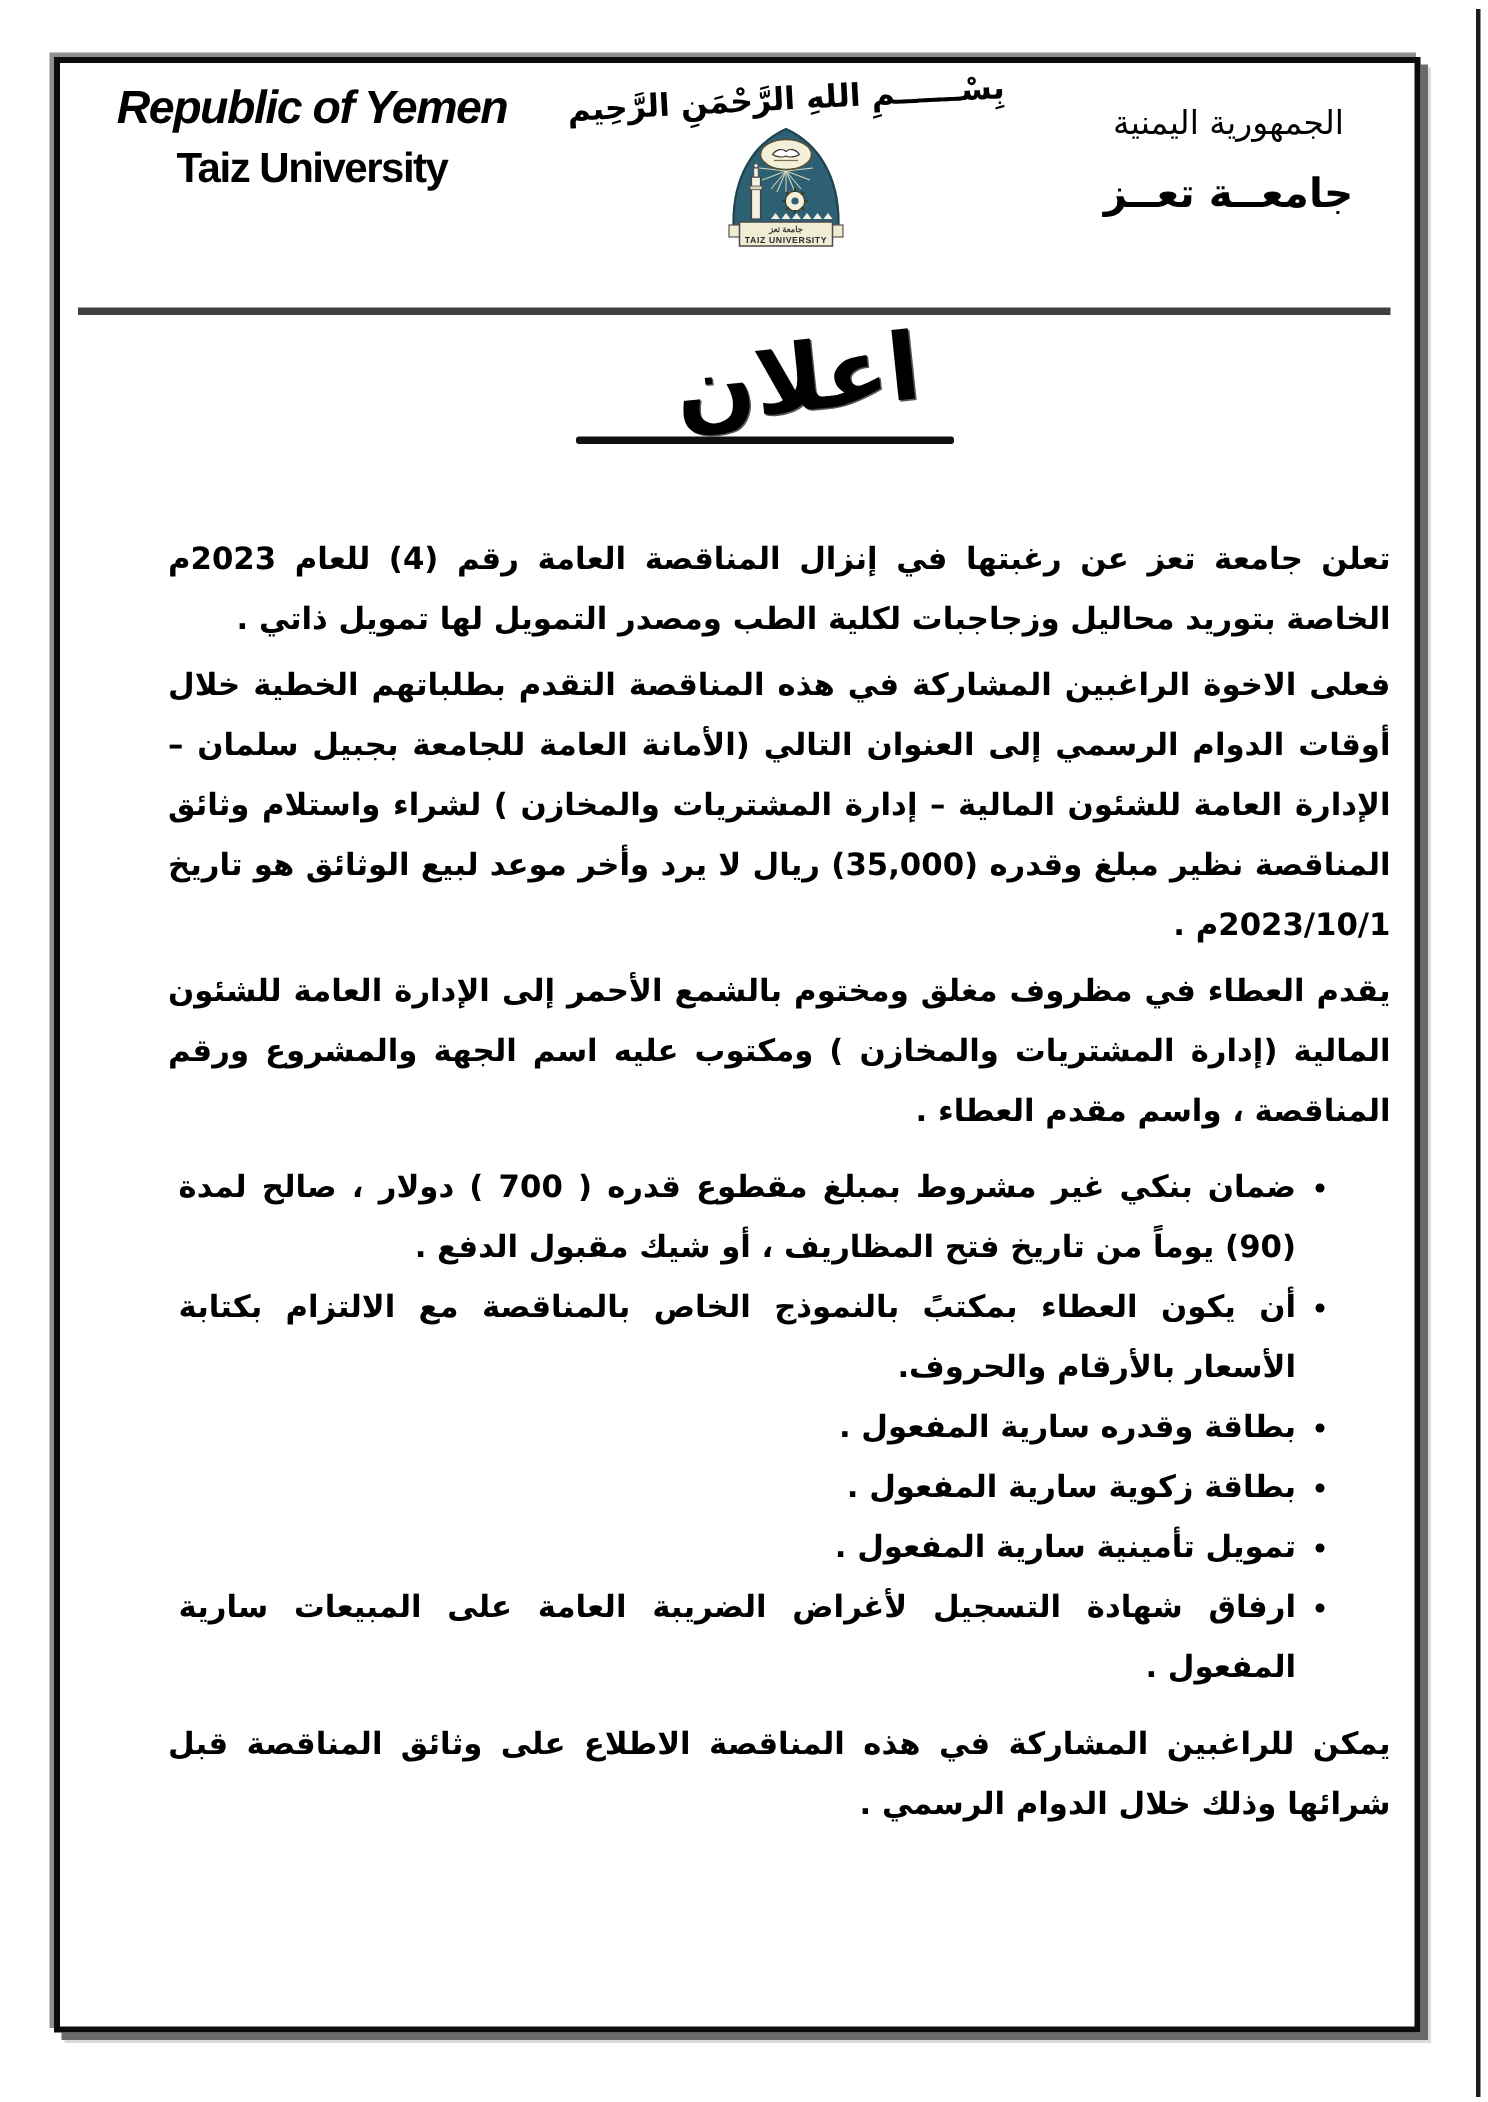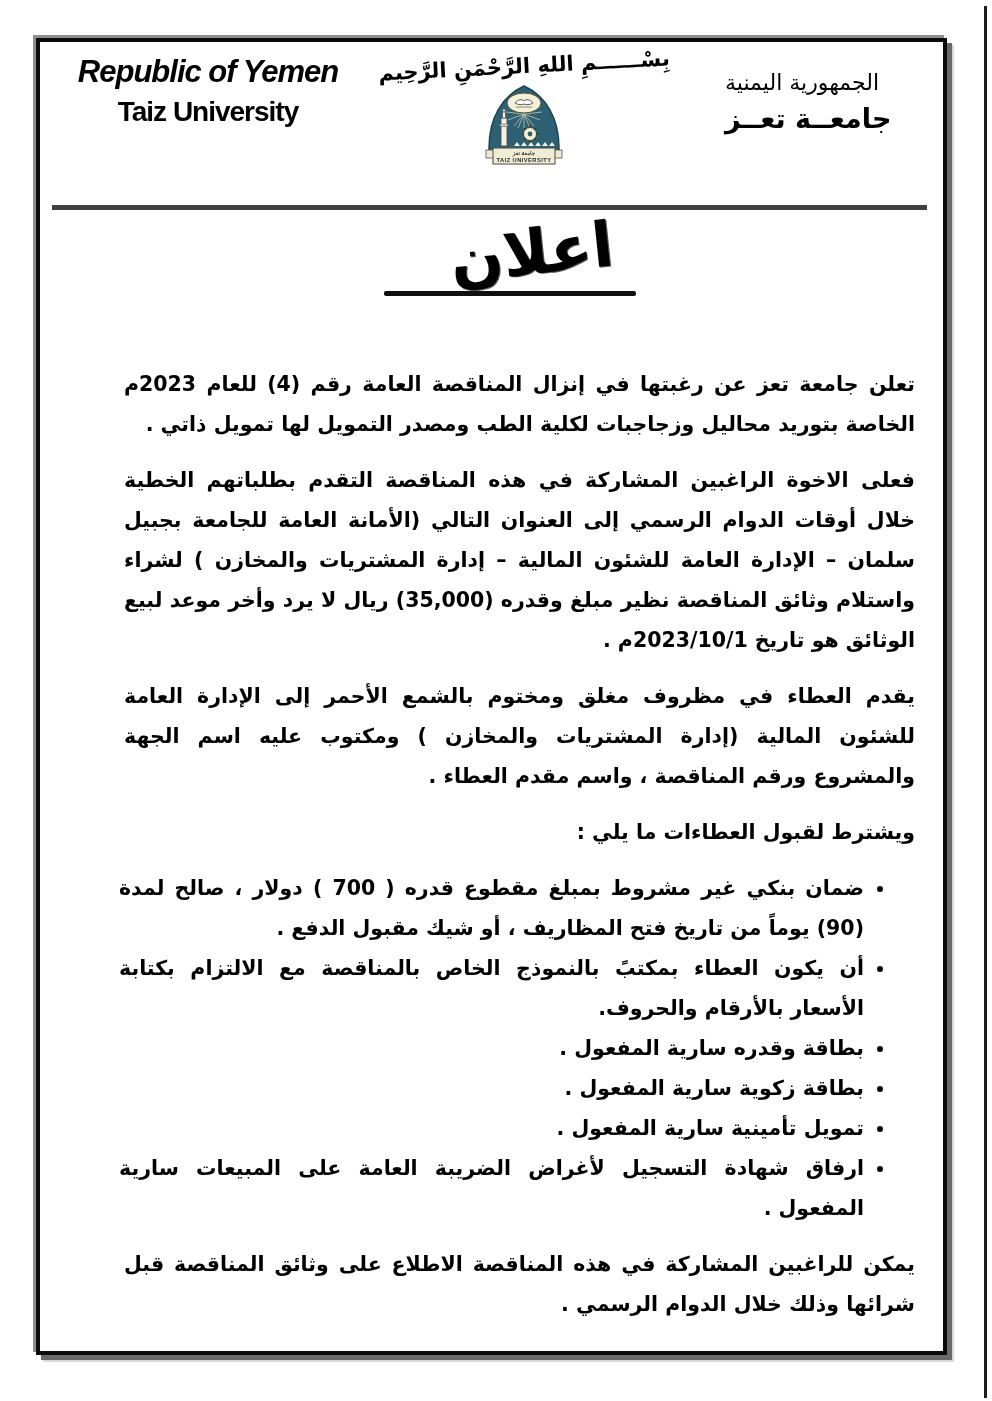--- a/index.html
+++ b/index.html
@@ -21,43 +21,43 @@
               font-family:"Liberation Sans", sans-serif; }
   .hdr-left .l1 { font-style:italic; font-weight:bold; font-size:31px; letter-spacing:-1px; }
   .hdr-left .l2 { font-weight:bold; font-size:28px; margin-top:6px; letter-spacing:-1px; }
 
   .hdr-center { position:absolute; left:calc(50% + 32px); top:12px; transform:translateX(-50%);
                 width:300px; text-align:center; }
   .bismillah { font-size:21px; font-weight:bold; direction:rtl; transform:rotate(-3deg);
                letter-spacing:0px; }
   .logo-wrap { margin-top:6px; }
 
-  .hdr-right { position:absolute; right:6px; top:28px; width:212px; text-align:left; direction:rtl; }
+  .hdr-right { position:absolute; right:18px; top:28px; width:212px; text-align:center; direction:rtl; }
   .hdr-right .r1 { font-size:22px; font-weight:normal; }
-  .hdr-right .r2 { font-size:27px; font-weight:bold; margin-top:8px; }
+  .hdr-right .r2 { font-size:27px; font-weight:bold; margin-top:19px; }
   .hdr-right .r3 { font-size:20px; font-weight:bold; margin-top:10px; }
 
   .hdr-divider { position:absolute; top:163px; left:12px; right:16px; height:5px; background:#3f3f3f; }
 
   
   .title-block { position:absolute; top:178px; left:0; right:0; text-align:center; }
   .title-word { display:inline-block; font-size:62px; font-weight:bold; direction:rtl;
                 transform:rotate(-6deg) translateX(40px);
                 text-shadow:1px 1px 0 #555; }
   .title-underline { width:252px; height:5px; background:#101010; margin:-2px auto 0 auto;
                      transform:translateX(18px); border-radius:2px; }
 
   
   .body-text {
     position:absolute; top:306px; left:4px; right:4px;
     padding:0 8px 0 64px;
     direction:rtl; text-align:justify;
     font-size:20.5px; font-weight:bold; line-height:40px;
   }
-  .body-text p { margin:16px; }
+  .body-text p { margin:4px; }
   .cond-heading { margin-top:2px; }
   ul.conds { list-style:disc; padding-right:56px; margin:11px; }
   ul.conds li { margin:0; }
 
   svg text { font-family:"Liberation Sans", sans-serif; }
 </style>
 </head>
 <body>
 
 <div class="scan-line"></div>
@@ -146,21 +146,20 @@
 
   <div class="title-block">
     <div class="title-word">اعلان</div>
     <div class="title-underline"></div>
   </div>
 
   <div class="body-text">
     <p>تعلن جامعة  تعز عن  رغبتها في إنزال المناقصة العامة رقم (4)  للعام 2023م الخاصة بتوريد محاليل وزجاجبات لكلية الطب ومصدر التمويل لها تمويل ذاتي .</p>
     <p>فعلى الاخوة الراغبين المشاركة في هذه المناقصة التقدم بطلباتهم الخطية خلال أوقات الدوام الرسمي إلى العنوان التالي (الأمانة العامة للجامعة بجبيل سلمان – الإدارة العامة للشئون المالية – إدارة المشتريات والمخازن ) لشراء واستلام وثائق المناقصة نظير مبلغ وقدره (35,000) ريال لا يرد وأخر موعد لبيع الوثائق هو تاريخ 2023/10/1م .</p>
     <p>يقدم العطاء في مظروف مغلق ومختوم بالشمع الأحمر إلى الإدارة العامة للشئون المالية (إدارة المشتريات والمخازن ) ومكتوب عليه اسم الجهة والمشروع ورقم المناقصة ، واسم مقدم العطاء .</p>
-    <p class="cond-heading">ويشترط لقبول العطاءات ما يلي  :</p>
     <ul class="conds">
       <li>ضمان بنكي غير مشروط بمبلغ مقطوع قدره ( 700 ) دولار ، صالح لمدة (90) يوماً من تاريخ فتح المظاريف ، أو شيك مقبول الدفع .</li>
       <li>أن يكون العطاء بمكتبً بالنموذج الخاص بالمناقصة مع الالتزام بكتابة الأسعار بالأرقام والحروف.</li>
       <li>بطاقة وقدره سارية المفعول .</li>
       <li>بطاقة زكوية سارية المفعول .</li>
       <li>تمويل تأمينية سارية المفعول .</li>
       <li>ارفاق شهادة التسجيل لأغراض الضريبة العامة على المبيعات سارية المفعول .</li>
     </ul>
     <p>يمكن للراغبين المشاركة في هذه المناقصة الاطلاع على وثائق المناقصة قبل شرائها وذلك خلال الدوام الرسمي .</p>
 

